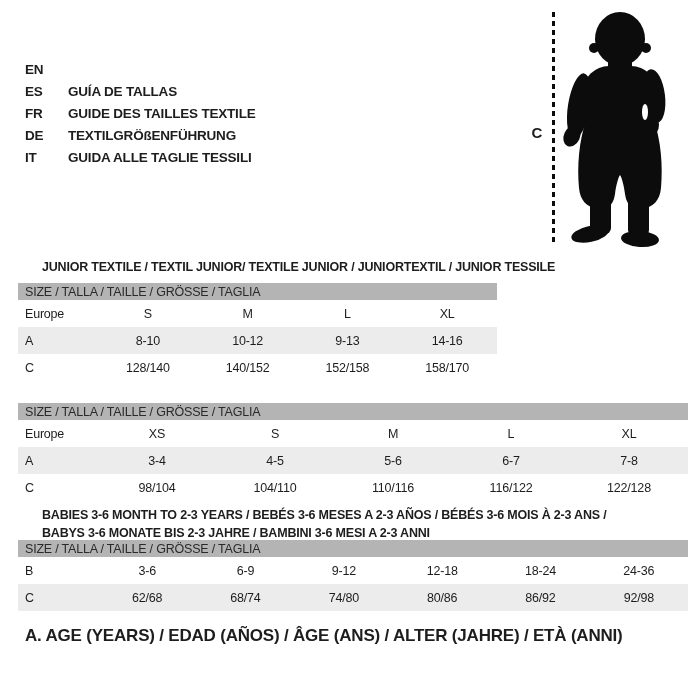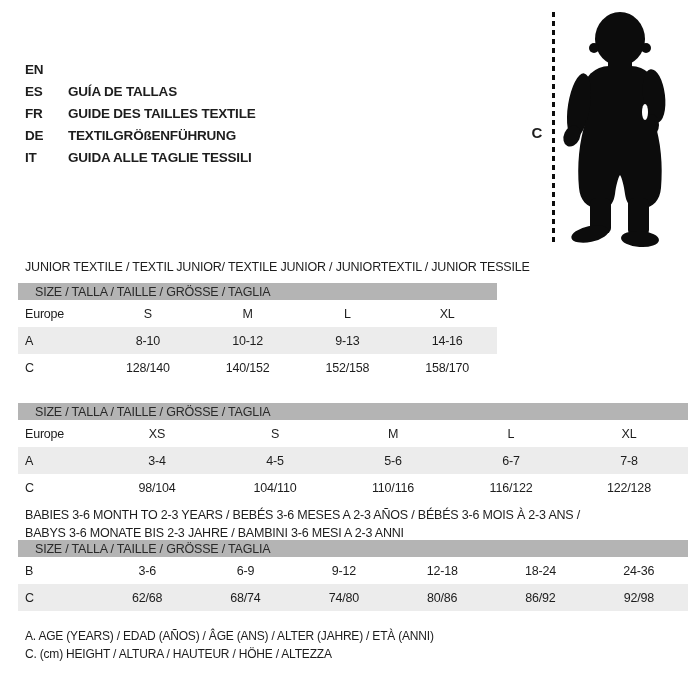--- a/index.html
+++ b/index.html
@@ -34,53 +34,53 @@
     background: repeating-linear-gradient(to bottom, var(--silhouette) 0 5px, transparent 5px 9px);
   }
   .measure-label {
     position: absolute; left: 528px; top: 124px; width: 18px;
     font-weight: bold; font-size: 15px; text-align: center;
   }
   .silhouette-svg { position: absolute; left: 558px; top: 8px; width: 115px; height: 240px; }
 
   
   .sec-title {
-    position: absolute; left: 25px;
-    font-weight: normal; font-size: 12.5px; letter-spacing: -0.2px;
+    position: absolute; left: 42px;
+    font-weight: bold; font-size: 12.5px; letter-spacing: -0.2px;
     line-height: 17.5px; white-space: nowrap;
   }
   #junior-title { top: 249px; }
   #children-title { top: 374px; }
   #babies-title { top: 497px; white-space: normal; width: 640px; }
   .title-sub { font-size: 8.5px; vertical-align: -2px; }
   .title-line2 { display: block; }
 
   
   .size-table { position: absolute; left: 18px; display: flex; flex-direction: column; }
   #junior-table   { top: 283px; width: 479px; }
   #children-table { top: 403px; width: 670px; }
   #babies-table   { top: 540px; width: 670px; }
   .t-header {
     height: 17px; background: var(--header-bar);
-    display: flex; align-items: center; padding-left: 17px;
+    display: flex; align-items: center; padding-left: 7px;
     font-size: 12.5px; letter-spacing: -0.2px; color: #2a2a2a;
   }
   .t-row { height: 27px; display: grid; align-items: center; font-size: 12.5px; letter-spacing: -0.2px; }
   .cols-4 { grid-template-columns: 80px repeat(4, 1fr); }
   .cols-5 { grid-template-columns: 80px repeat(5, 1fr); }
   .cols-6 { grid-template-columns: 80px repeat(6, 1fr); }
   .t-row.shaded { background: var(--row-shade); }
   .cell-label { text-align: left; padding-left: 7px; }
   .cell { text-align: center; }
 
   
   .legend { position: absolute; left: 25px; top: 627px; }
   .legend-line {
     height: 18px; line-height: 18px;
-    font-weight: normal; font-size: 12px; letter-spacing: -0.2px; white-space: nowrap;
+    font-weight: bold; font-size: 17px; letter-spacing: -0.2px; white-space: nowrap;
   }
 </style>
 </head>
 <body>
 
 <div class="canvas">
 
   <div class="langs">
     <div class="lang-row">
       <span class="lang-code">EN</span>
@@ -197,16 +197,15 @@
       <span class="cell">68/74</span>
       <span class="cell">74/80</span>
       <span class="cell">80/86</span>
       <span class="cell">86/92</span>
       <span class="cell">92/98</span>
     </div>
   </div>
 
   <div class="legend">
     <div class="legend-line">A. AGE (YEARS) / EDAD (AÑOS) / ÂGE (ANS) / ALTER (JAHRE) / ETÀ (ANNI)</div>
-    <div class="legend-line">C. (cm) HEIGHT / ALTURA / HAUTEUR / HÖHE / ALTEZZA</div>
   </div>
 
 </div>
 
 </body></html>

